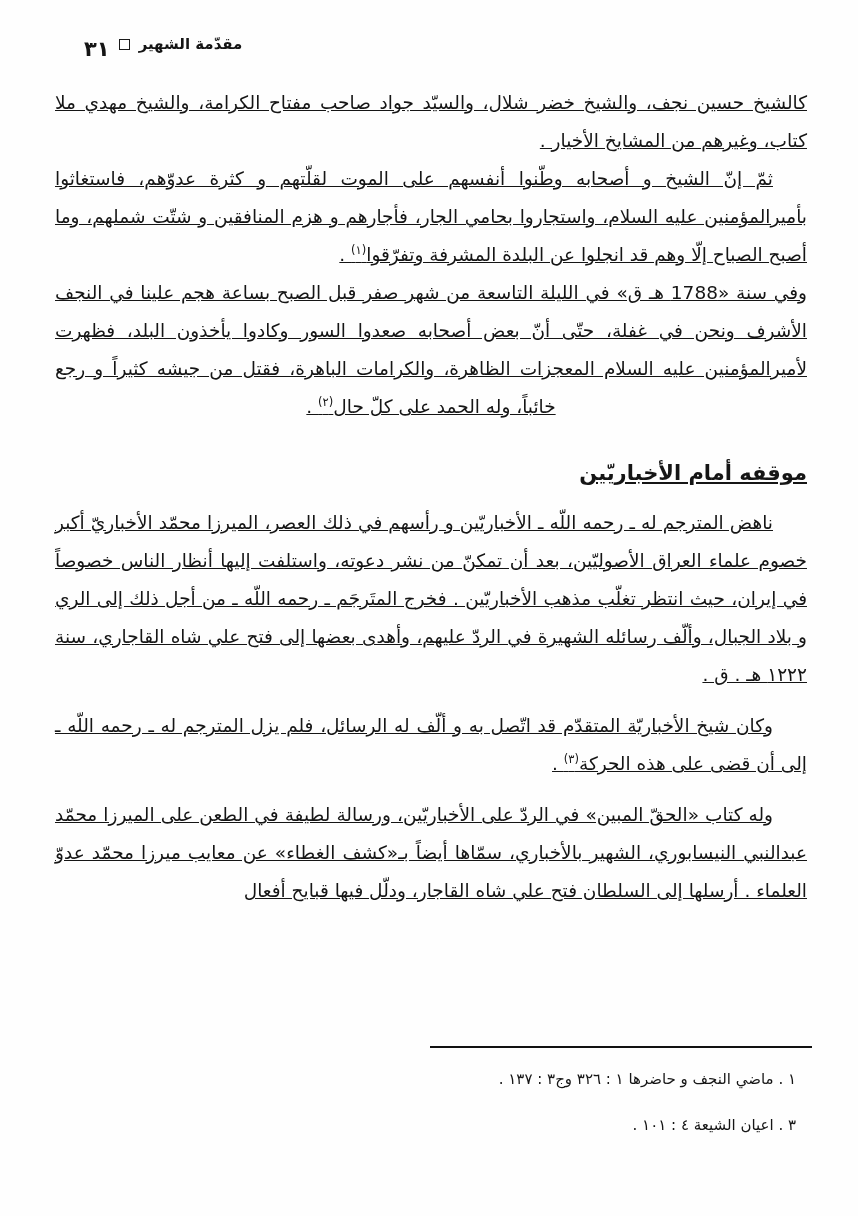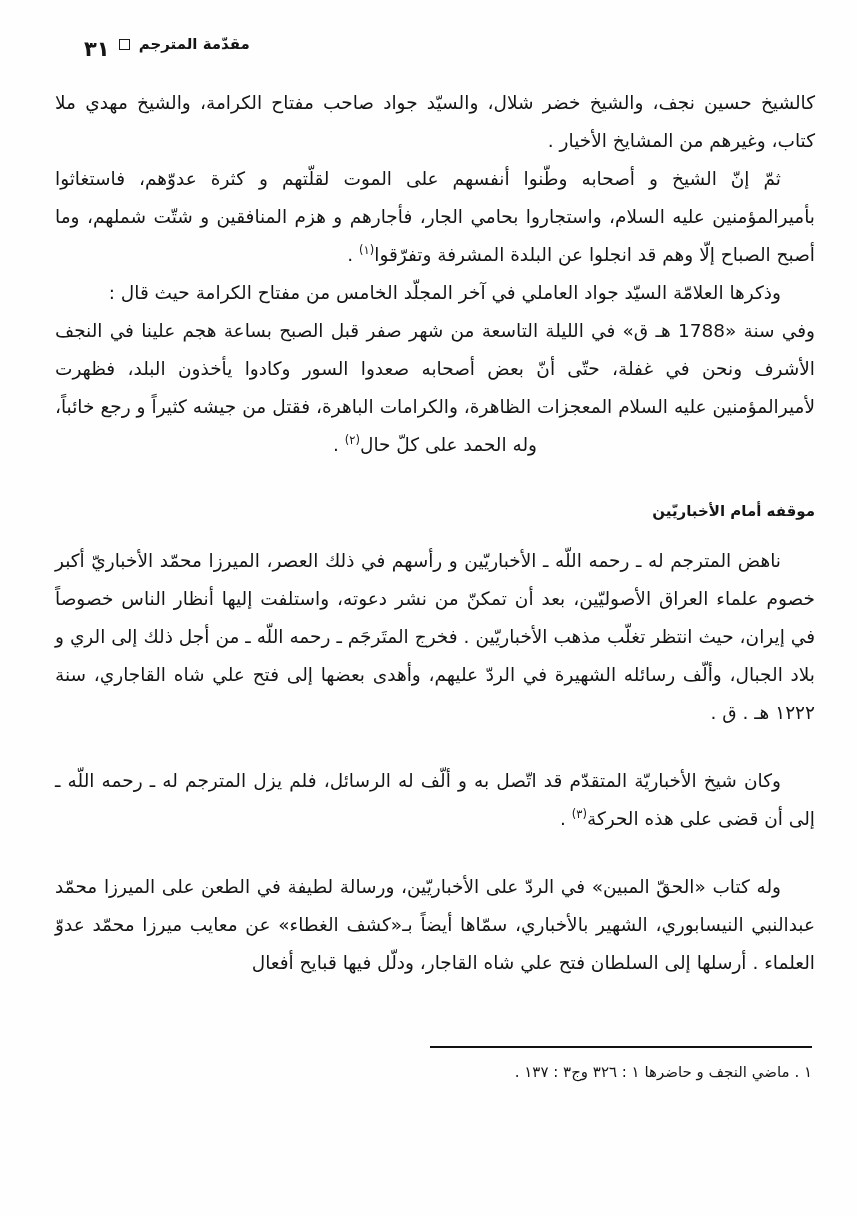--- a/index.html
+++ b/index.html
@@ -41,46 +41,47 @@
   .rh-num {
     font-size: 21px;
     font-weight: bold;
     letter-spacing: 3px;
     margin-top: 11px;
   }
   
   .body-text {
     position: absolute;
     top: 84px;
-    right: 43px;
+    right: 51px;
     left: 55px;
     direction: rtl;
     text-align: justify;
     font-size: 18.5px;
     line-height: 38px;
+    text-decoration: underline;
   }
   .para {
     margin: 0;
   }
   .para.indent {
     text-indent: 34px;
   }
   .para.mt {
-    margin-top: 30px;
+    margin-top: 13px;
   }
   .para.quote {
     text-align-last: center;
   }
   .fn-ref {
     font-size: 11.5px;
     line-height: 0;
     vertical-align: 7px;
   }
   .section-heading {
-    font-size: 15px;
+    font-size: 21px;
     font-weight: bold;
     text-align: right;
     margin: 30px 0 14px 0;
     line-height: 34px;
   }
   
   .footnotes {
     position: absolute;
     top: 1046px;
     right: 46px;
@@ -90,52 +91,52 @@
     font-size: 15px;
     line-height: 30px;
   }
   .fn-rule {
     width: 382px;
     height: 0;
     border-top: 2px solid #111;
     margin: 0 0 9px auto; 
   }
   .fn-line {
-    margin: 0;
+    margin: 16px;
   }
 </style>
 </head>
 <body>
 
 <div class="page" dir="rtl">
 
   <header class="running-head">
-    <span class="rh-title">مقدّمة المترجم</span>
+    <span class="rh-title">مقدّمة الشهير</span>
     <span class="rh-box"></span>
     <span class="rh-num">٣١</span>
   </header>
 
   <main class="body-text">
 
     <p class="para"><span>كالشيخ حسين نجف، والشيخ خضر شلال، والسيّد جواد صاحب مفتاح الكرامة، والشيخ مهدي ملا كتاب، وغيرهم من المشايخ الأخيار .</span></p>
 
     <p class="para indent"><span>ثمّ إنّ الشيخ و أصحابه وطّنوا أنفسهم على الموت لقلّتهم و كثرة عدوّهم، فاستغاثوا بأميرالمؤمنين عليه السلام، واستجاروا بحامي الجار، فأجارهم و هزم المنافقين و شتّت شملهم، وما أصبح الصباح إلّا وهم قد انجلوا عن البلدة المشرفة وتفرّقوا</span><sup class="fn-ref">(١)</sup><span> .</span></p>
 
-    <p class="para indent"><span>وذكرها العلامّة السيّد جواد العاملي في آخر المجلّد الخامس من مفتاح الكرامة حيث قال :</span></p>
 
     <p class="para quote"><span>وفي سنة «1788 هـ ق» في الليلة التاسعة من شهر صفر قبل الصبح بساعة هجم علينا في النجف الأشرف ونحن في غفلة، حتّى أنّ بعض أصحابه صعدوا السور وكادوا يأخذون البلد، فظهرت لأميرالمؤمنين عليه السلام المعجزات الظاهرة، والكرامات الباهرة، فقتل من جيشه كثيراً و رجع خائباً، وله الحمد على كلّ حال</span><sup class="fn-ref">(٢)</sup><span> .</span></p>
 
     <h2 class="section-heading">موقفه أمام الأخباريّين</h2>
 
     <p class="para indent"><span>ناهض المترجم له ـ رحمه اللّه ـ الأخباريّين و رأسهم في ذلك العصر، الميرزا محمّد الأخباريّ أكبر خصوم علماء العراق الأصوليّين، بعد أن تمكنّ من نشر دعوته، واستلفت إليها أنظار الناس خصوصاً في إيران، حيث انتظر تغلّب مذهب الأخباريّين . فخرج المتَرجَم ـ رحمه اللّه ـ من أجل ذلك إلى الري و بلاد الجبال، وألّف رسائله الشهيرة في الردّ عليهم، وأهدى بعضها إلى فتح علي شاه القاجاري، سنة ١٢٢٢ هـ . ق .</span></p>
 
     <p class="para indent mt"><span>وكان شيخ الأخباريّة المتقدّم قد اتّصل به و ألّف له الرسائل، فلم يزل المترجم له ـ رحمه اللّه ـ إلى أن قضى على هذه الحركة</span><sup class="fn-ref">(٣)</sup><span> .</span></p>
 
     <p class="para indent mt"><span>وله كتاب «الحقّ المبين» في الردّ على الأخباريّين، ورسالة لطيفة في الطعن على الميرزا محمّد عبدالنبي النيسابوري، الشهير بالأخباري، سمّاها أيضاً بـ«كشف الغطاء» عن معايب ميرزا محمّد عدوّ العلماء . أرسلها إلى السلطان فتح علي شاه القاجار، ودلّل فيها قبايح أفعال</span></p>
 
   </main>
 
   <footer class="footnotes">
     <div class="fn-rule"></div>
     <p class="fn-line">١ . ماضي النجف و حاضرها ١ : ٣٢٦ وج٣ : ١٣٧ .</p>
+    <p class="fn-line">٣ . اعيان الشيعة ٤ : ١٠١ .</p>
   </footer>
 
 </div>
 
 </body></html>

